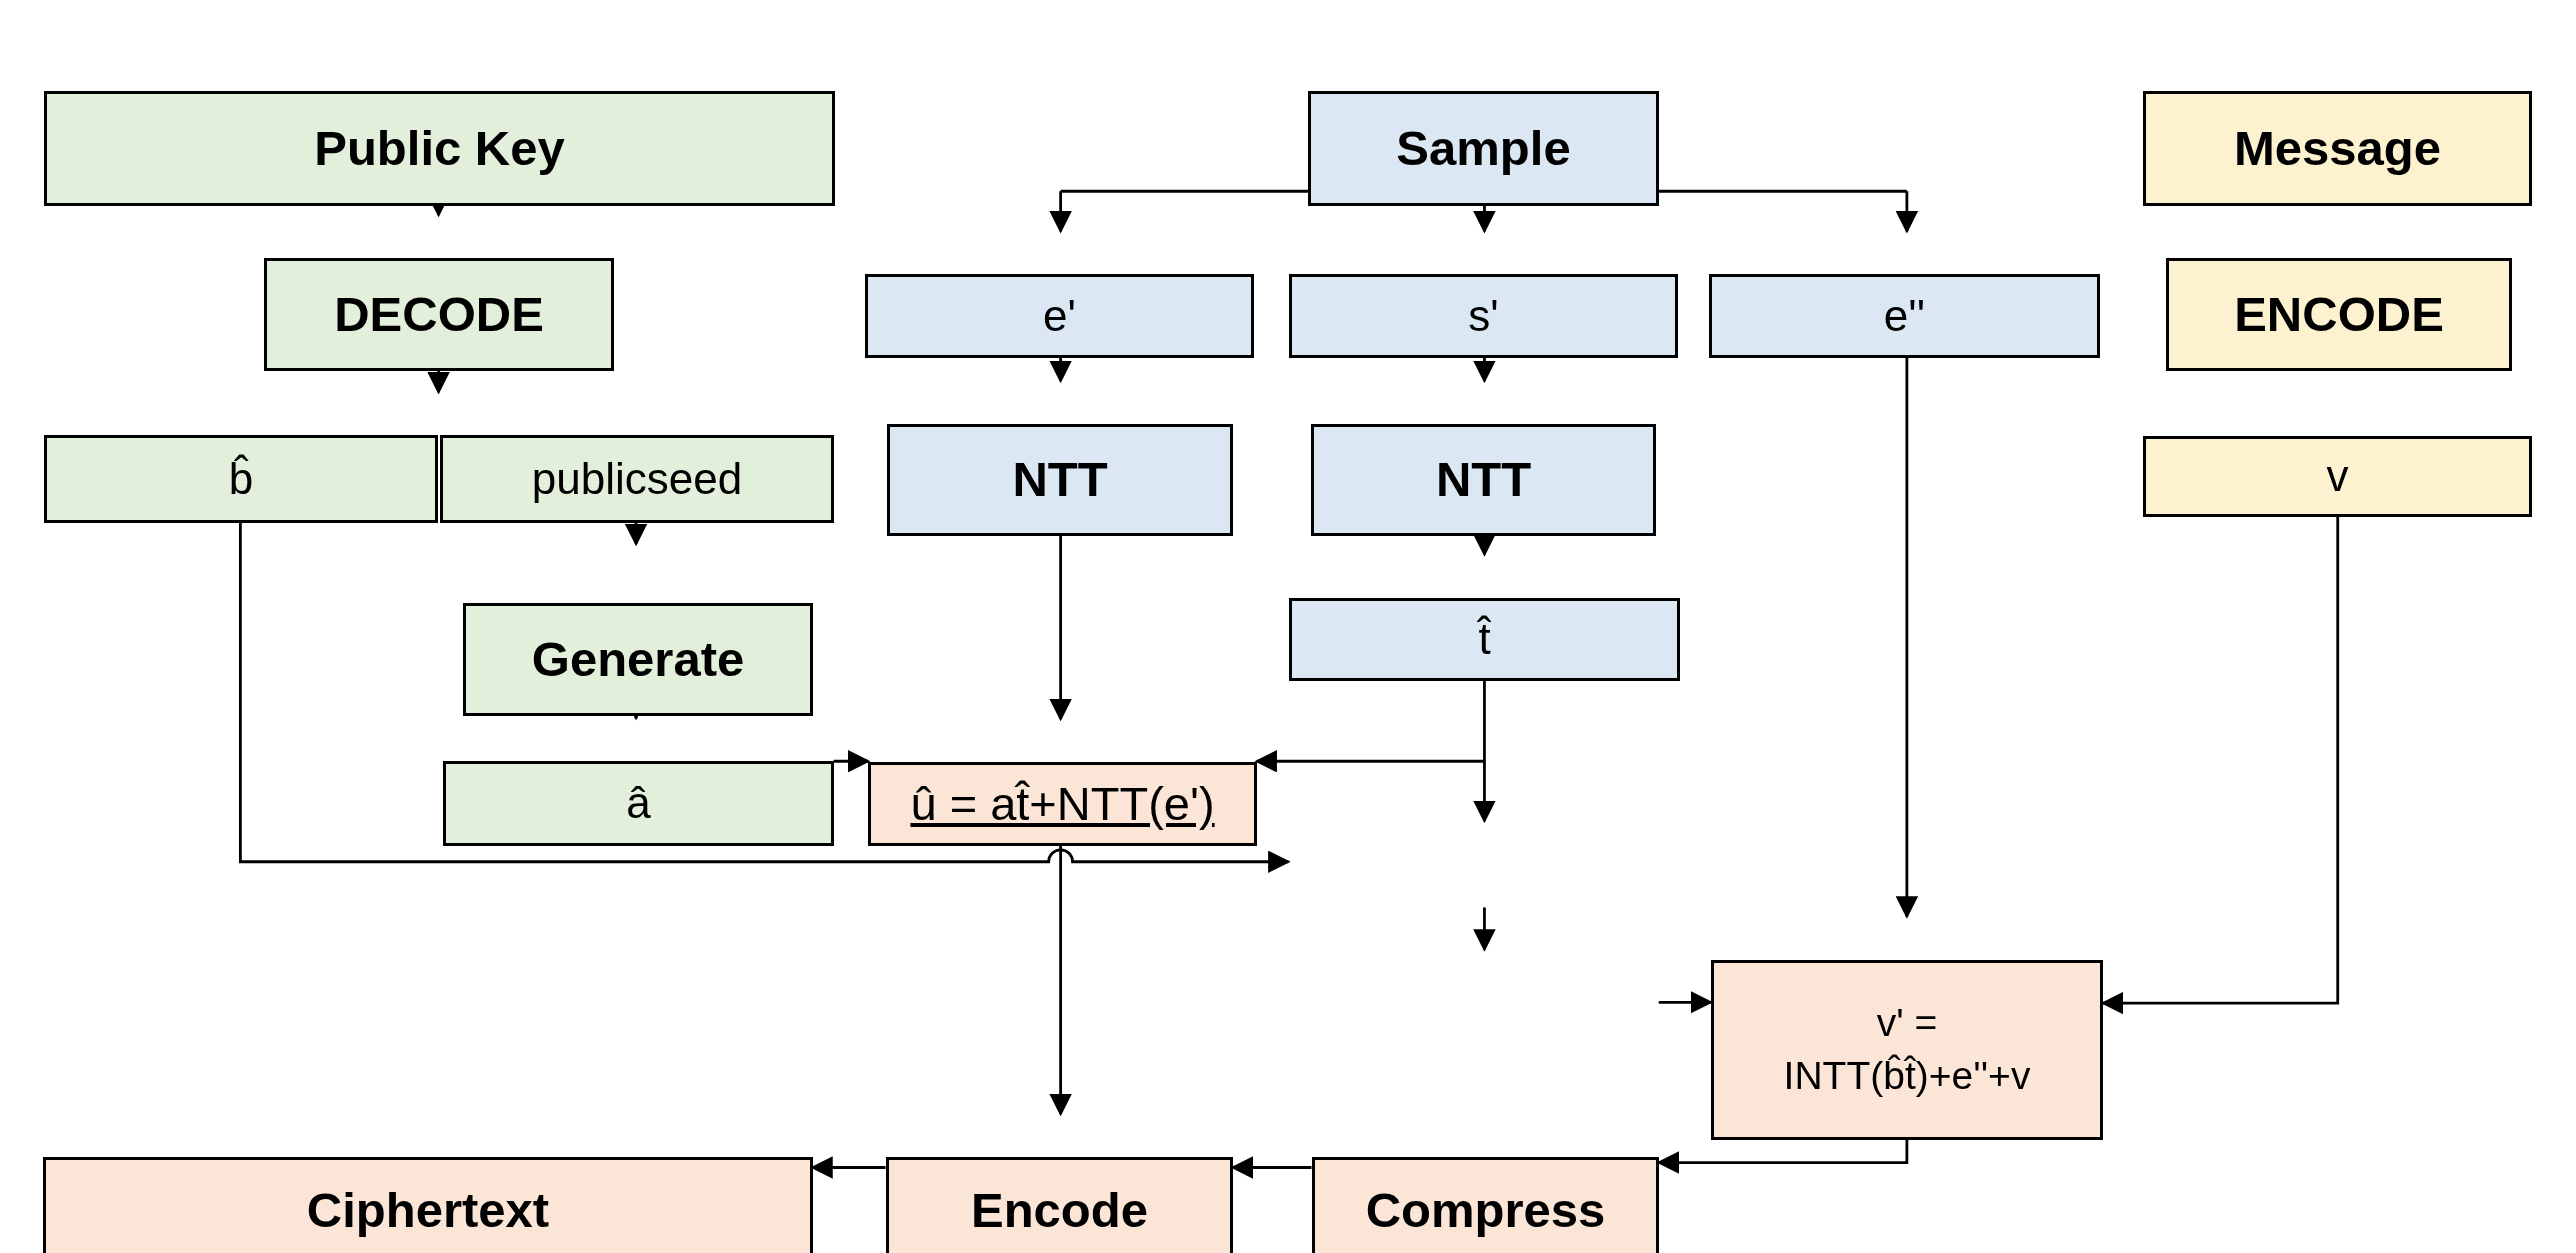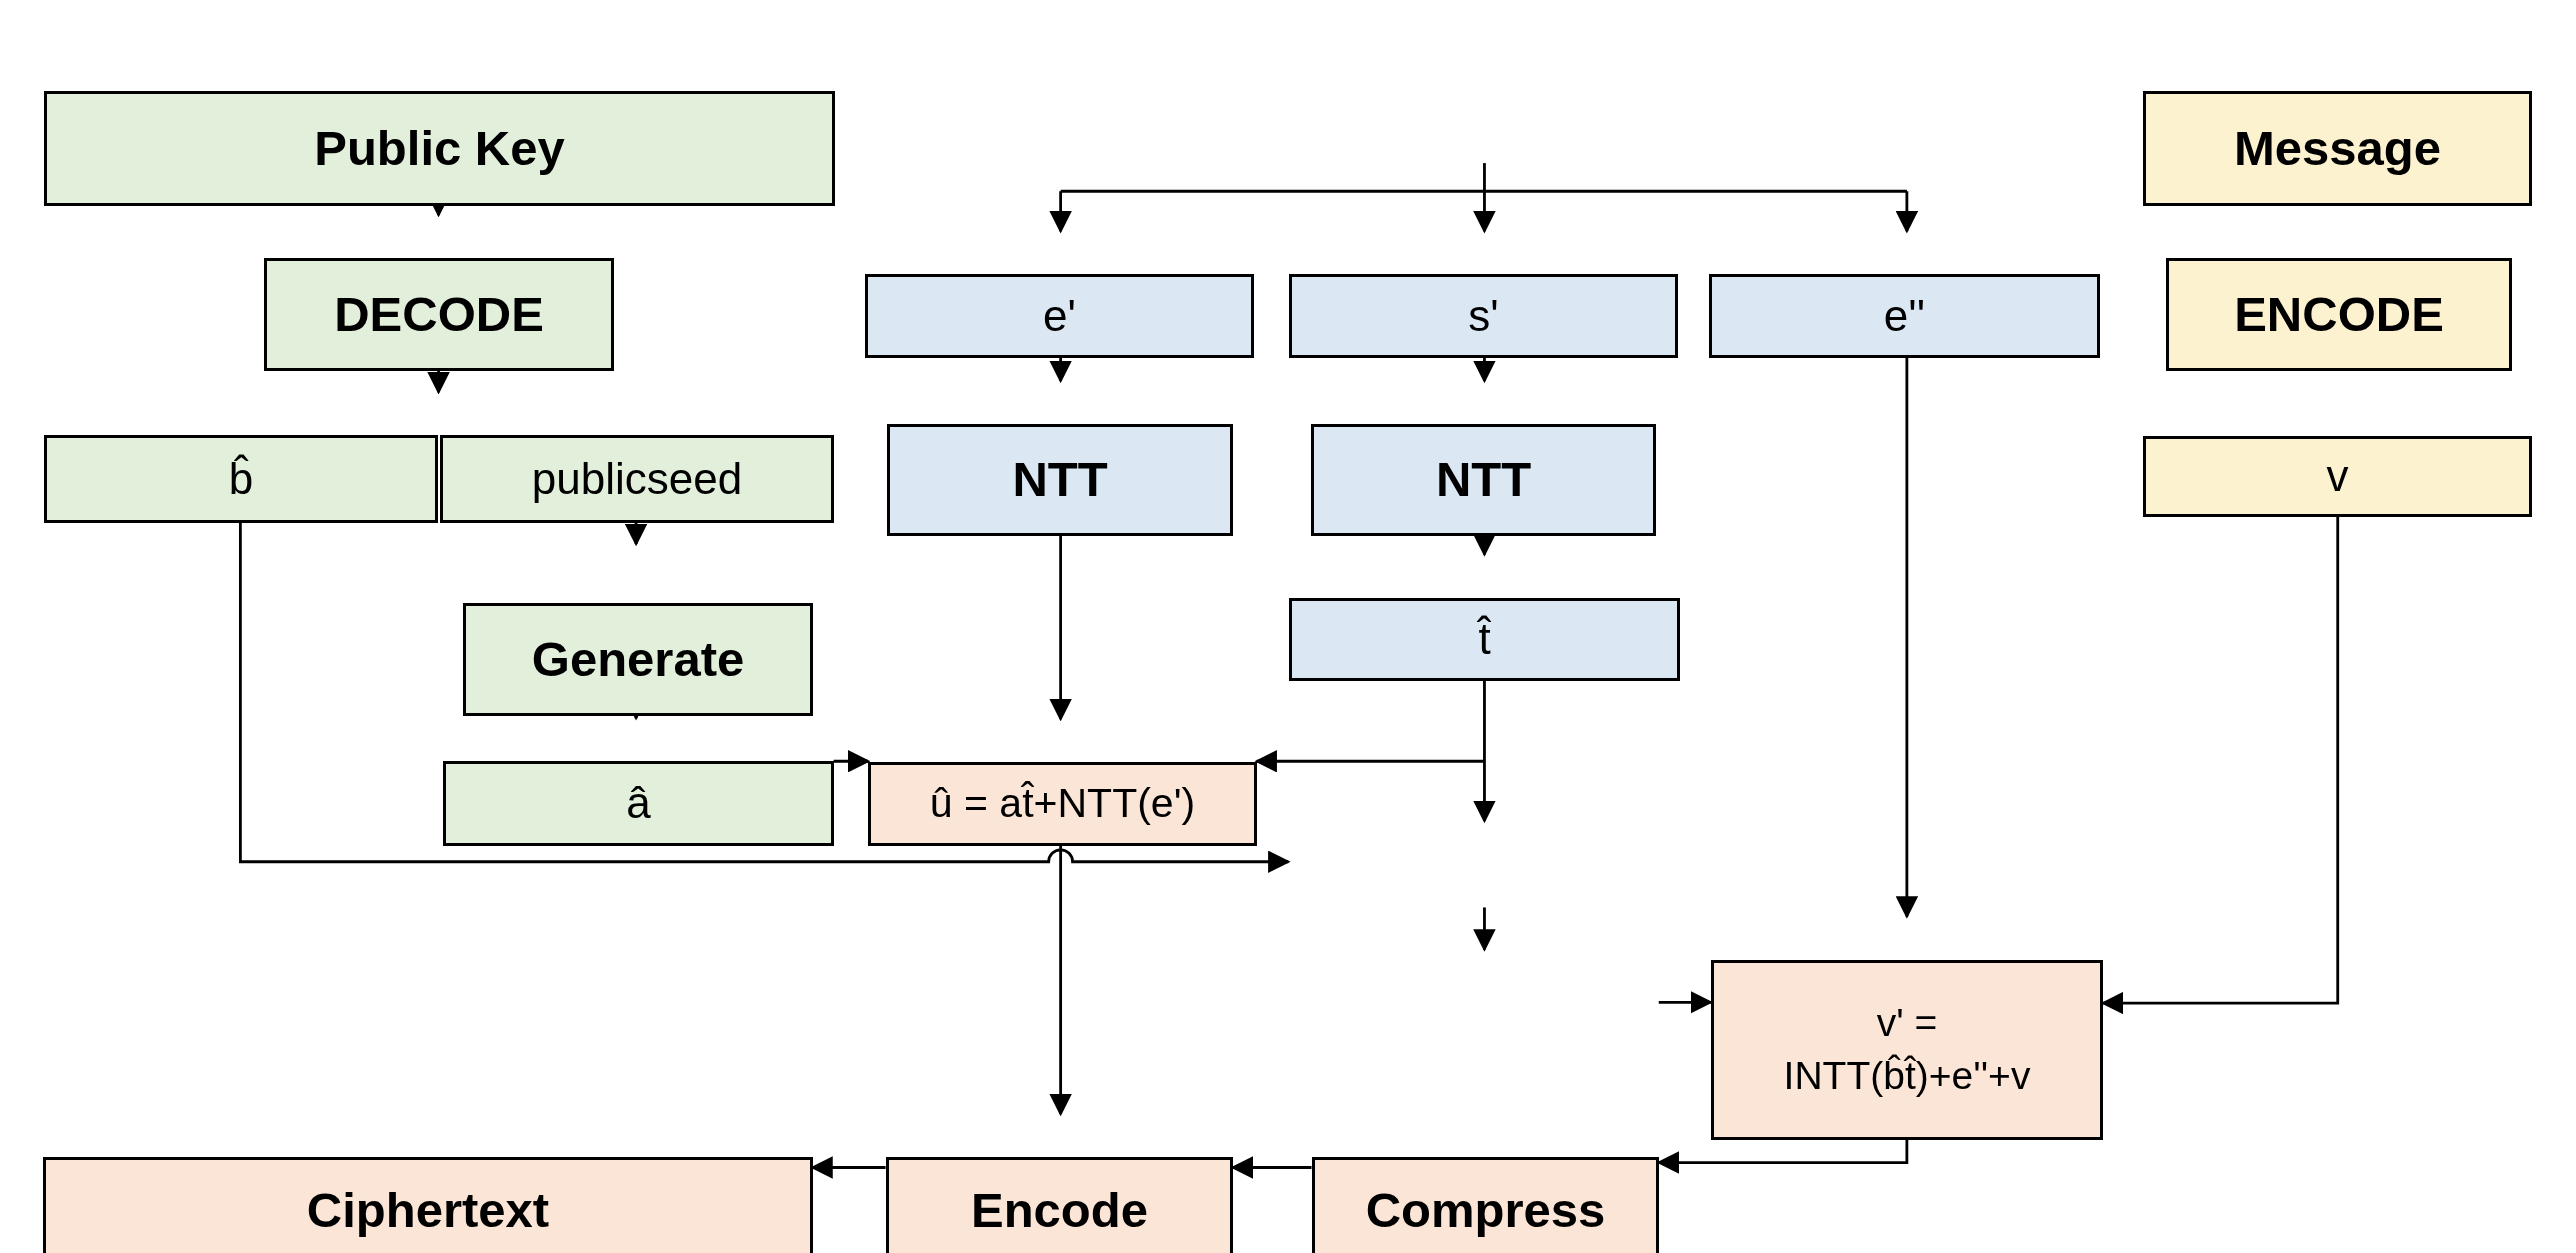--- a/index.html
+++ b/index.html
@@ -18,21 +18,21 @@
     border: 3.5px solid var(--border-color, #000);
     display: flex; align-items: center; justify-content: center;
     text-align: center; line-height: 1.1; margin-top: 43px;
   }
   .green  { background: var(--green-fill,  #e2efda); }
   .blue   { background: var(--blue-fill,   #dbe8f4); }
   .yellow { background: var(--yellow-fill, #fdf2d0); }
   .peach  { background: var(--peach-fill,  #fbe5d6); }
   .op      { font-weight: 700; font-size: 49px; }
   .lbl     { font-weight: 400; font-size: 44px; }
-  .formula { font-weight: 400; font-size: 41px; }
+  .formula { font-weight: 400; font-size: 47px; text-decoration: underline; }
   .vp      { flex-direction: column; font-weight: 400; font-size: 39px; line-height: 1.35; }
 </style>
 </head>
 <body>
 
 <div class="stage">
 
   <svg class="connectors" width="2576" height="1254" viewBox="0 0 3665 1784">
     <defs>
       <marker id="ah" viewBox="0 0 10 10" refX="9" refY="5" markerWidth="8" markerHeight="8" orient="auto-start-reverse">
@@ -71,20 +71,21 @@
     <path class="conn" d="M1260 1661 L1156 1661" marker-end="url(#ah)"></path>
   </svg>
 
   <div class="node green op" style="left:44px;top:48px;width:791px;height:115px">Public Key</div>
   <div class="node green op" style="left:264px;top:215px;width:350px;height:113px">DECODE</div>
   <div class="node green lbl" style="left:44px;top:392px;width:394px;height:88px">b̂</div>
   <div class="node green lbl" style="left:440px;top:392px;width:394px;height:88px">publicseed</div>
   <div class="node green op" style="left:463px;top:560px;width:350px;height:113px">Generate</div>
   <div class="node green lbl" style="left:443px;top:718px;width:391px;height:85px">â</div>
 
+  <div class="node blue op" style="left:1308px;top:48px;width:351px;height:115px">Sample</div>
   <div class="node blue lbl" style="left:865px;top:231px;width:389px;height:84px">e'</div>
   <div class="node blue lbl" style="left:1289px;top:231px;width:389px;height:84px">s'</div>
   <div class="node blue lbl" style="left:1709px;top:231px;width:391px;height:84px">e''</div>
   <div class="node blue op" style="left:887px;top:381px;width:346px;height:112px">NTT</div>
   <div class="node blue op" style="left:1311px;top:381px;width:345px;height:112px">NTT</div>
   <div class="node blue lbl" style="left:1289px;top:555px;width:391px;height:83px">t̂</div>
 
   <div class="node yellow op" style="left:2143px;top:48px;width:389px;height:115px">Message</div>
   <div class="node yellow op" style="left:2166px;top:215px;width:346px;height:113px">ENCODE</div>
   <div class="node yellow lbl" style="left:2143px;top:393px;width:389px;height:81px">v</div>

